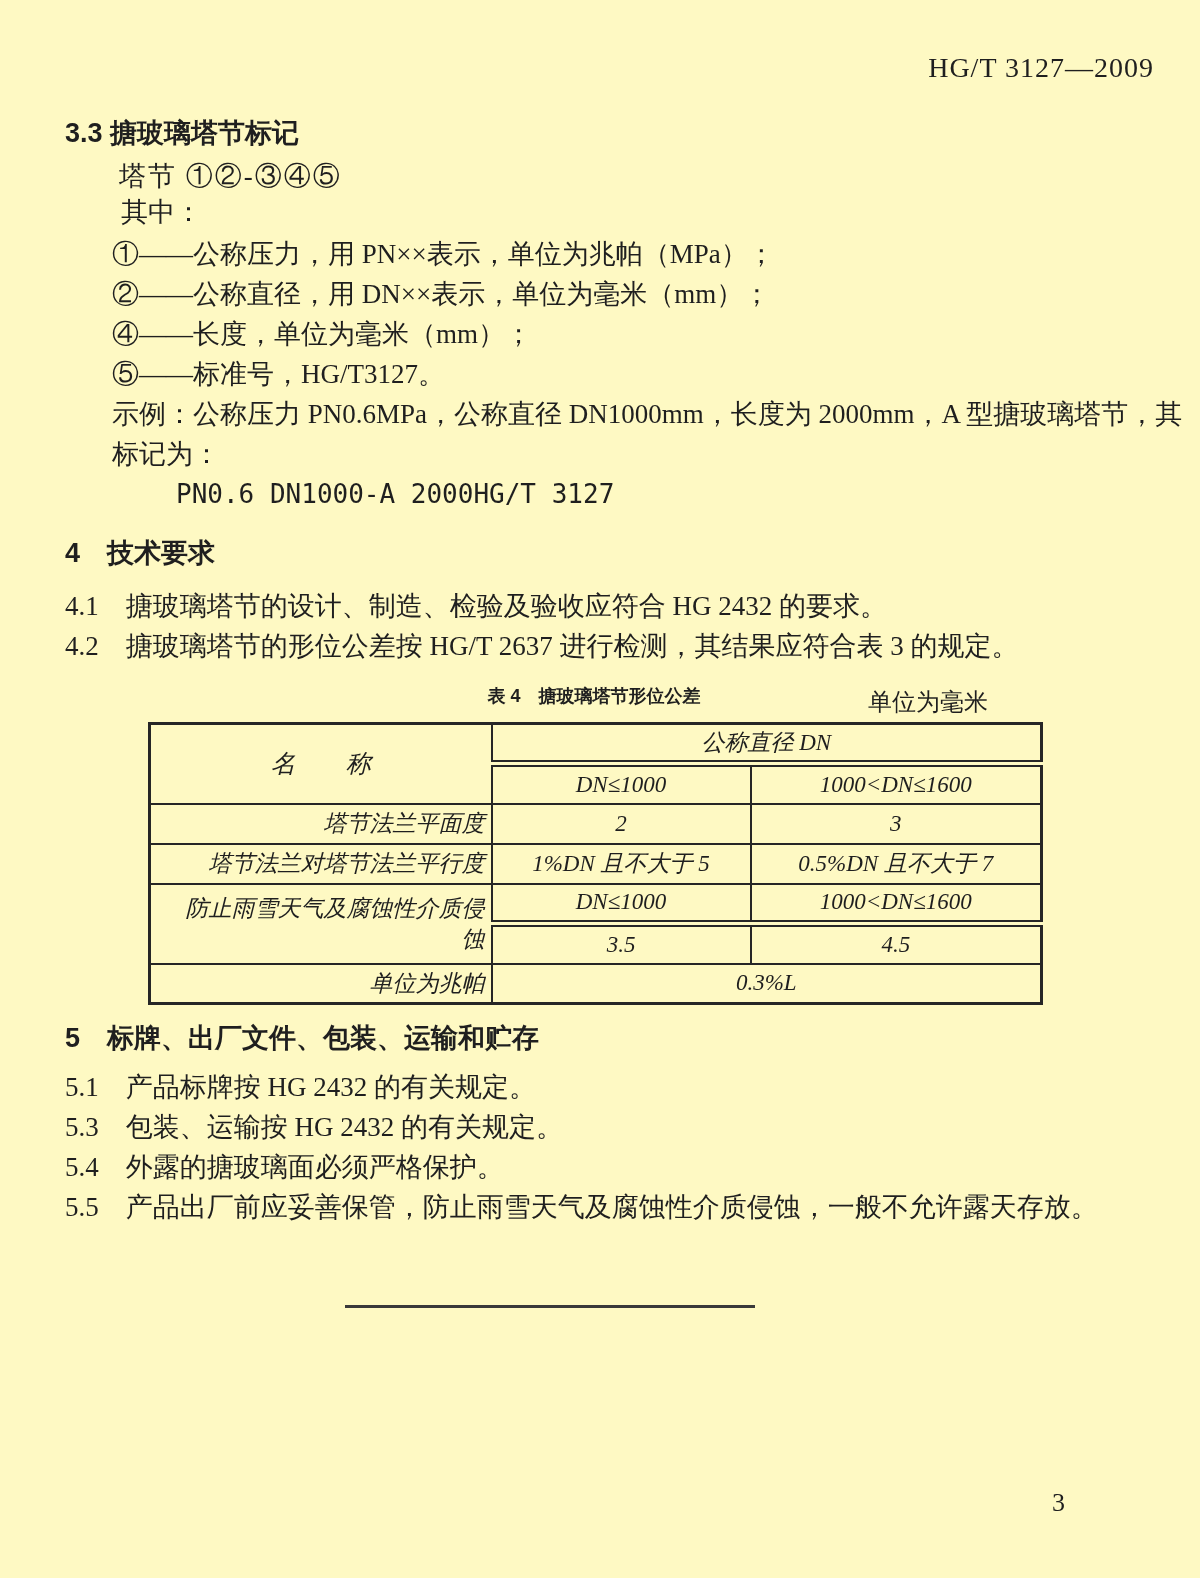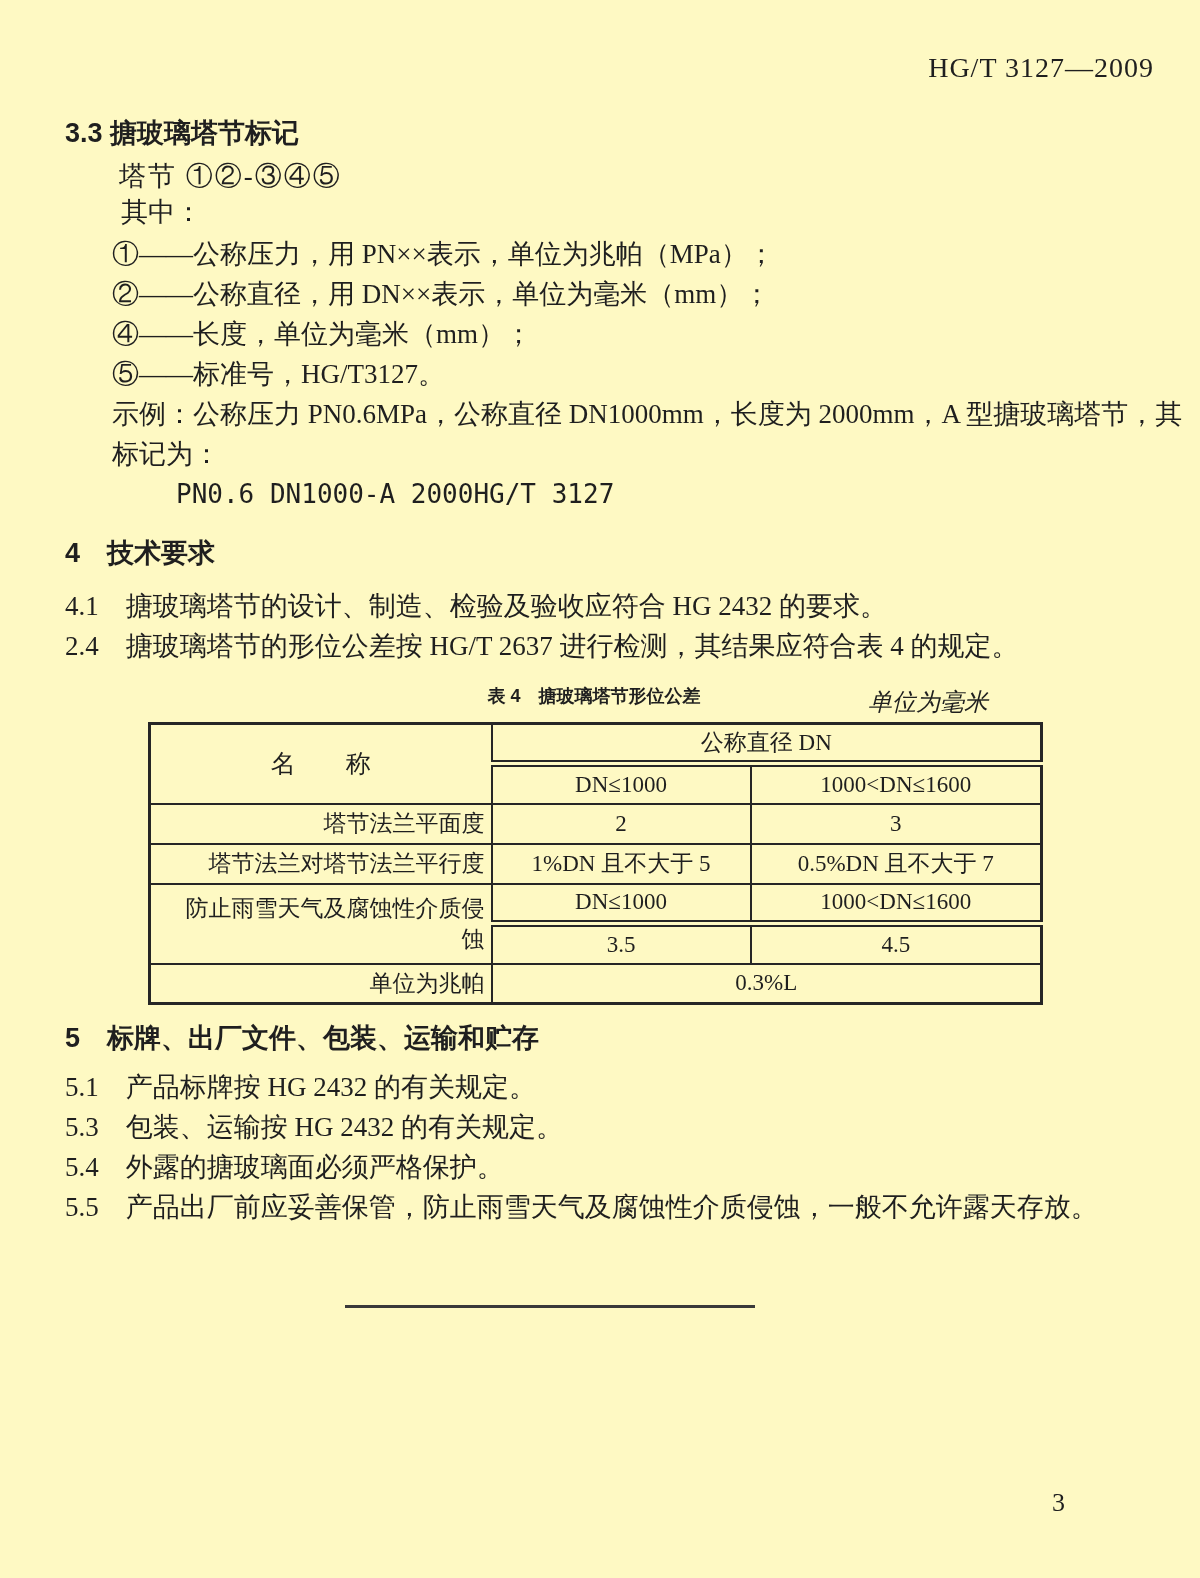--- a/index.html
+++ b/index.html
@@ -40,27 +40,27 @@
     text-align:center; height:32px;
   }
   .caption-title {
     font-family:"Liberation Sans", sans-serif;
     font-weight:bold; font-size:18px;
   }
   .unit-note {
     position:absolute; right:52px; top:2px;
     font-size:24px; font-weight:normal;
     font-family:"Liberation Sans", sans-serif;
-    font-style:italic;
   }
   table.t4 {
     border-collapse:collapse;
     margin-left:148px; width:892px;
     table-layout:fixed;
     font-size:23px;
+    font-style:italic;
   }
   table.t4 td {
     border:2px solid #262626;
     text-align:center; vertical-align:middle;
     height:40px; padding:0 6px;
   }
   table.t4 { border:3px solid #262626; }
   table.t4 td.name-col { text-align:right; padding-left:16px; }
   table.t4 td.name-hdr { text-align:center; font-size:25px; }
   table.t4 td.dbl { border-bottom:7px double #262626; }
@@ -97,21 +97,21 @@
       <li>②——公称直径，用 DN××表示，单位为毫米（mm）；</li>
       <li>④——长度，单位为毫米（mm）；</li>
       <li>⑤——标准号，HG/T3127。</li>
     </ul>
 
     <div class="example-intro">示例：公称压力 PN0.6MPa，公称直径 DN1000mm，长度为 2000mm，A 型搪玻璃塔节，其标记为：</div>
     <div class="example-mark">PN0.6 DN1000-A 2000HG/T 3127</div>
 
     <div class="h-sec h-4">4　技术要求</div>
     <div class="clause c-41">4.1　搪玻璃塔节的设计、制造、检验及验收应符合 HG 2432 的要求。</div>
-    <div class="clause">2.4　搪玻璃塔节的形位公差按 HG/T 2637 进行检测，其结果应符合表 4 的规定。</div>
+    <div class="clause">4.2　搪玻璃塔节的形位公差按 HG/T 2637 进行检测，其结果应符合表 3 的规定。</div>
 
     <div class="caption-row">
       <span class="caption-title">表 4　搪玻璃塔节形位公差</span>
       <span class="unit-note">单位为毫米</span>
     </div>
 
     <table class="t4">
       <colgroup>
           <col class="c1">
           <col class="c2">

